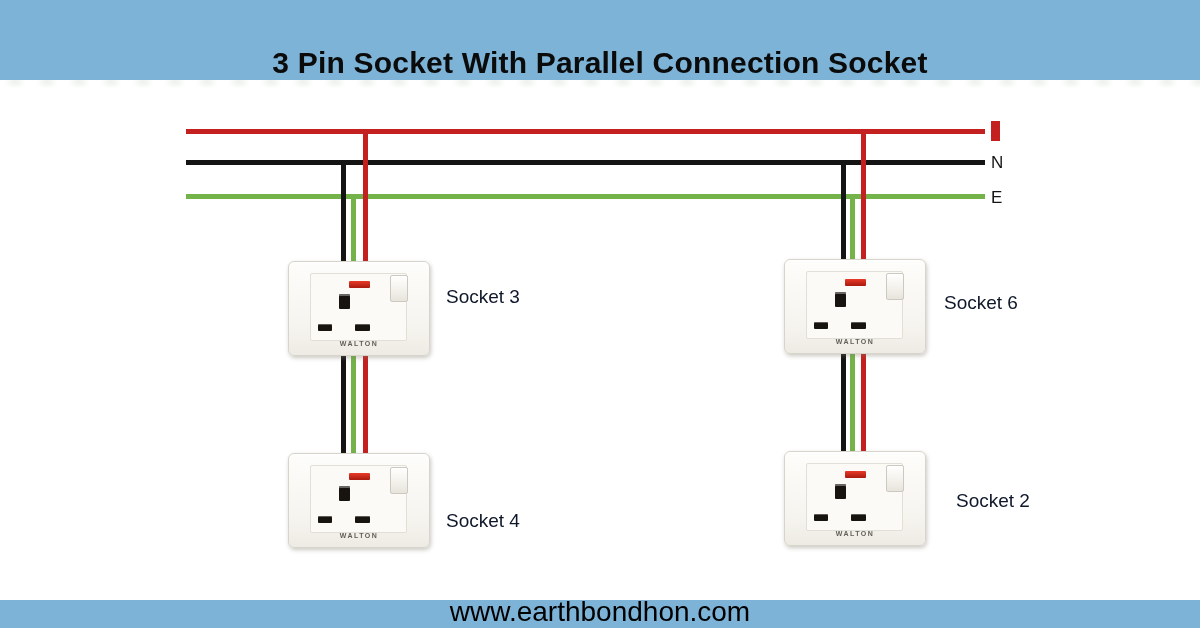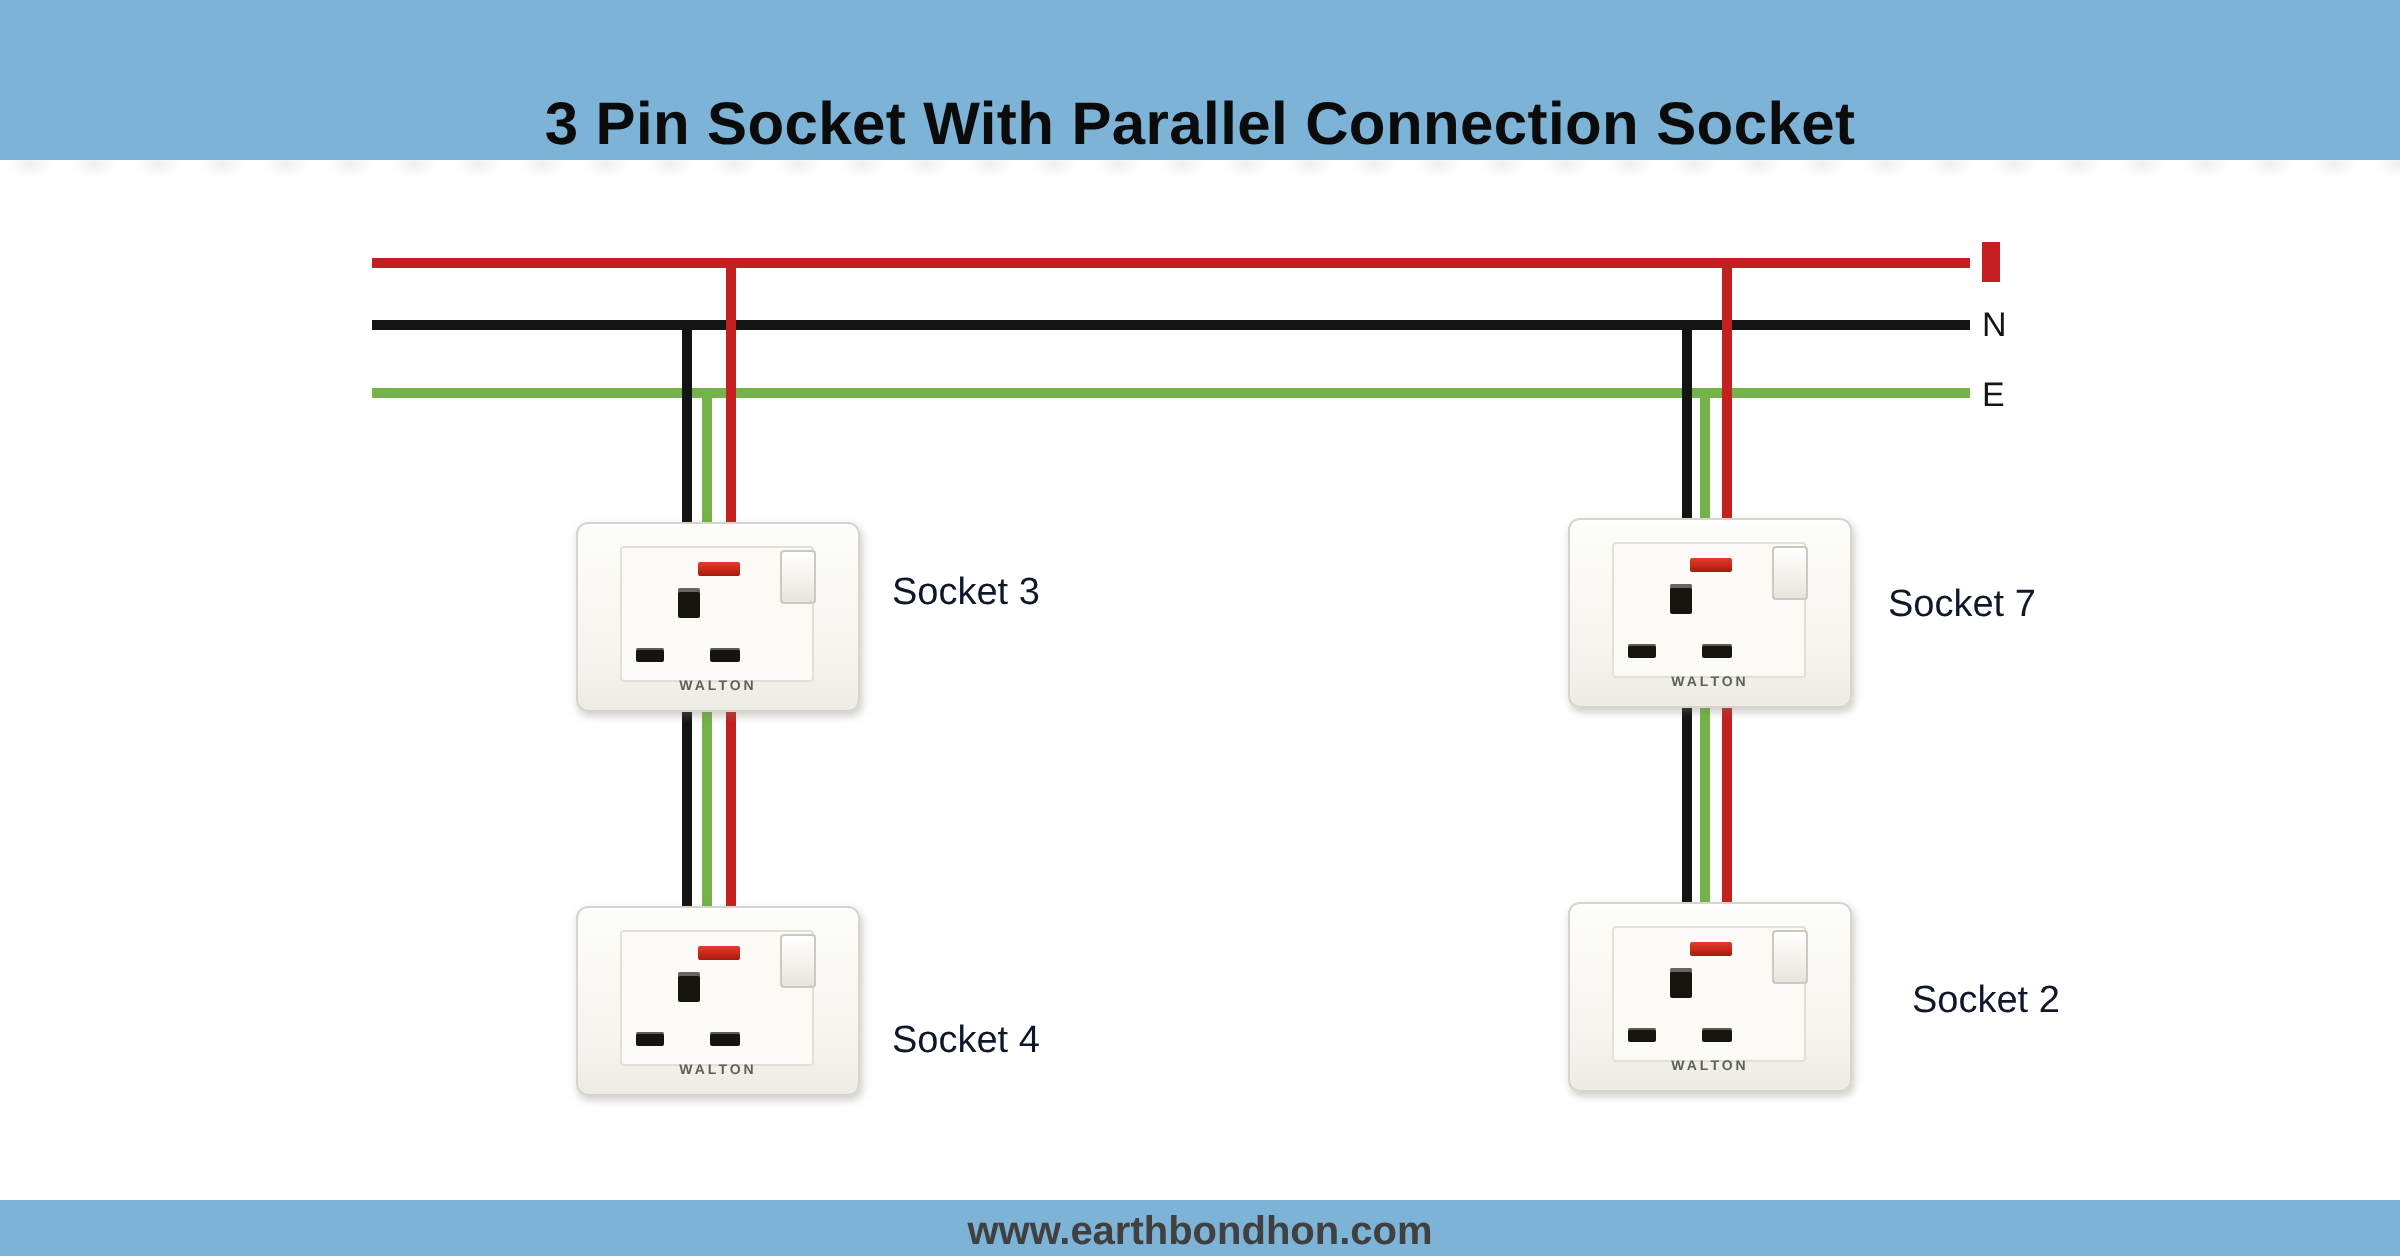--- a/index.html
+++ b/index.html
@@ -17,21 +17,21 @@
     background: var(--banner, #7db3d7);
     display: flex; align-items: flex-end; justify-content: center;
   }
   .banner.top { top: 0; height: 80px; }
   .banner.bottom { top: 600px; height: 28px; }
   .page-title {
     font-size: 30px; font-weight: bold; color: #0b0b0b;
     letter-spacing: 0.2px; white-space: nowrap;
   }
   .footer-url {
-    font-size: 20px; font-weight: bold; color: #404040; white-space: nowrap;
+    font-size: 28px; font-weight: normal; color: #000000; white-space: nowrap;
   }
   .pattern-strip {
     position: absolute; left: 0; top: 80px; width: 1200px; height: 20px;
     background-image: radial-gradient(ellipse 16px 10px at 15px 2px,
       rgba(170, 195, 170, 0.22), rgba(170, 195, 170, 0) 70%);
     background-size: 32px 20px;
     background-repeat: repeat-x;
   }
 
   
@@ -170,20 +170,20 @@
 <div class="socket socket-4">
   <div class="inner-face"></div>
   <div class="lamp"></div>
   <div class="switch"></div>
   <div class="pin pin-earth"></div>
   <div class="pin pin-live"></div>
   <div class="pin pin-neutral"></div>
   <div class="brand">WALTON</div>
 </div>
 
-<div class="socket-label sl-1">Socket 7</div>
+<div class="socket-label sl-1">Socket 6</div>
 <div class="socket-label sl-2">Socket 2</div>
 <div class="socket-label sl-3">Socket 3</div>
 <div class="socket-label sl-4">Socket 4</div>
 
 <div class="banner bottom">
   <div class="footer-url">www.earthbondhon.com</div>
 </div>
 
 </body></html>

